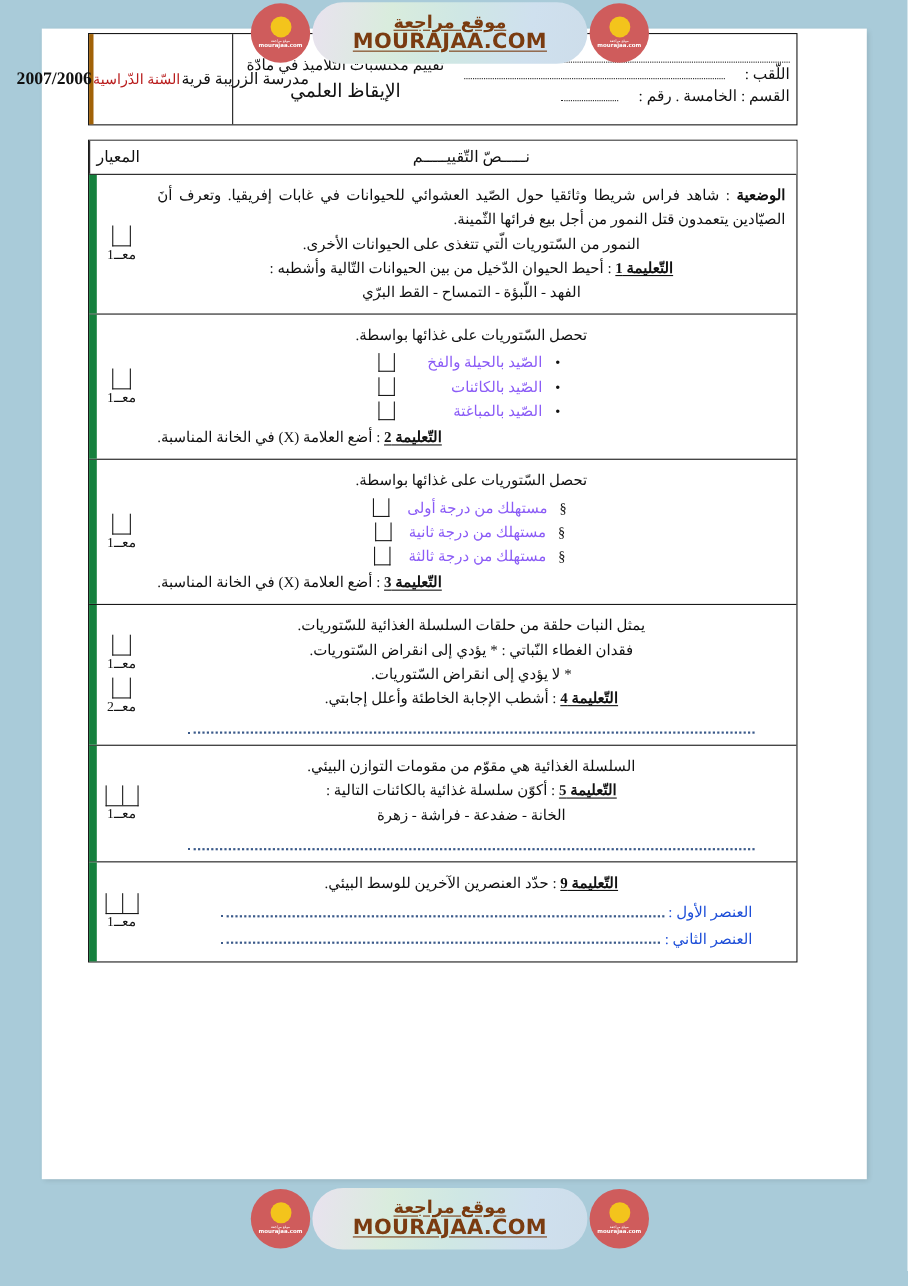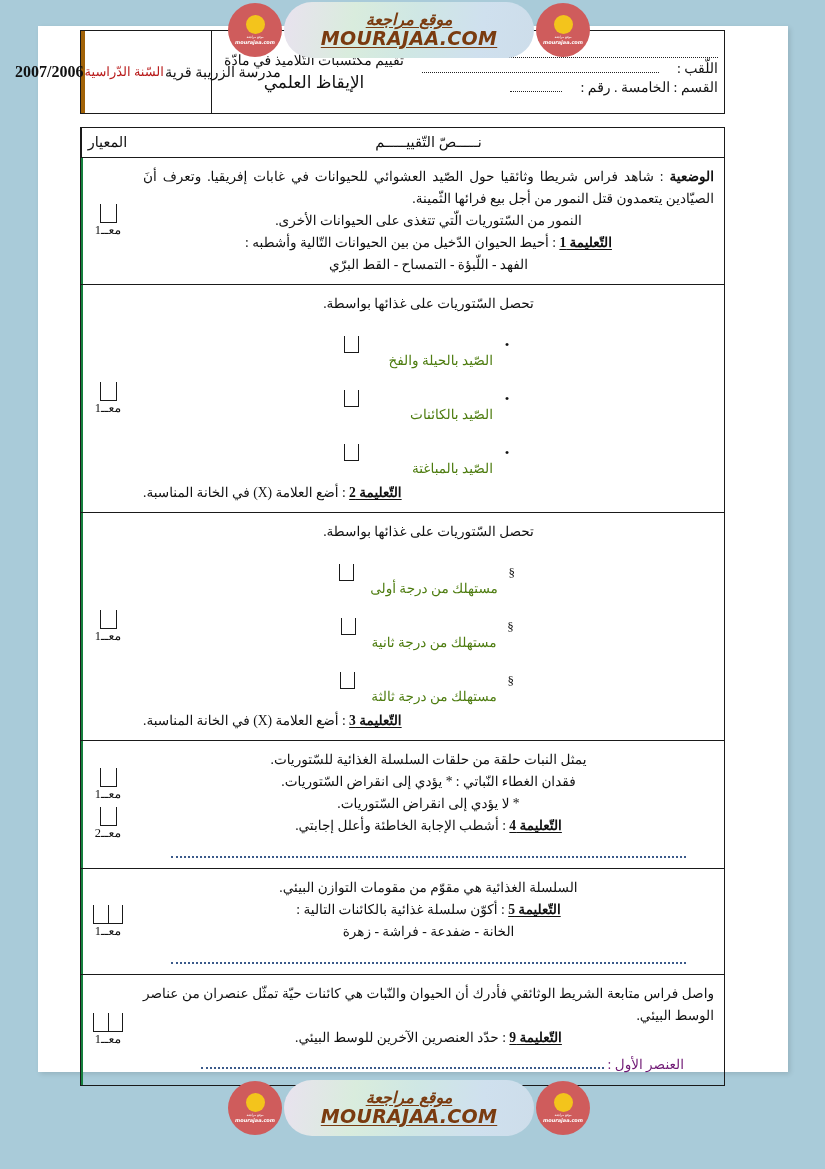--- a/index.html
+++ b/index.html
@@ -27,21 +27,20 @@
   }
 
   
   .watermark {
     position: absolute;
     left: 228px;
     width: 362px;
     height: 60px;
     z-index: 40;
     pointer-events: none;
-    font-style: italic;
   }
   .watermark.top { top: 0px; }
   .watermark.bottom { top: 1078px; }
 
   .wm-pill {
     position: absolute;
     left: 56px;
     top: 2px;
     width: 250px;
     height: 56px;
@@ -207,21 +206,21 @@
     border-bottom: 1px solid #1a1a1a;
     box-sizing: border-box;
   }
   .row:last-child { border-bottom: none; }
 
   .col-crit {
     box-sizing: border-box;
     width: 52px;
     flex: 0 0 52px;
     border-right: 0;
-    border-left: 2px solid #15803d;
+    border-left: 7px solid #15803d;
     display: flex;
     flex-direction: column;
     align-items: center;
     justify-content: center;
     gap: 1px;
     padding: 4px 2px;
   }
   .col-body {
     box-sizing: border-box;
     flex: 1 1 auto;
@@ -308,24 +307,23 @@
   }
   .opt .marker {
     font-size: 13px;
     color: #111;
     width: 12px;
     text-align: center;
     flex: 0 0 12px;
   }
   .opt .otext {
     font-size: 13.6px;
-    color: #4d7c0f;
+    color: #8b5cf6;
     min-width: 118px;
     text-align: right;
-    margin-top: 32px;
   }
   .opt .obox {
     width: 15px;
     height: 17px;
     border: 1.3px solid #1a1a1a;
     border-top: none;
     box-sizing: border-box;
     flex: 0 0 15px;
     margin-right: 8px;
   }
@@ -337,21 +335,21 @@
     margin: 9px 28px 2px 28px;
   }
   .inline-answer {
     display: flex;
     flex-direction: row;
     align-items: baseline;
     direction: rtl;
     gap: 4px;
     margin: 7px 30px 4px 58px;
     font-size: 13.6px;
-    color: #701a75;
+    color: #1d4ed8;
   }
   .inline-answer .ia-lbl { flex: 0 0 auto; white-space: nowrap; }
   .inline-answer .ia-dots {
     flex: 1 1 auto;
     border-bottom: 2px dotted #3b5a8a;
     height: 9px;
   }
 </style>
 </head>
 <body>
@@ -511,24 +509,27 @@
         </div>
         <div class="col-crit">
           <div class="crit-marker">
             <div class="crit-box dbl"></div>
             <div class="crit-label">معــ1</div>
           </div>
         </div>
       </div>
       <div class="row">
         <div class="col-body">
-          <div class="ln justify">واصل فراس متابعة الشريط الوثائقي فأدرك أن الحيوان والنّبات هي كائنات حيّة تمثّل عنصران من عناصر الوسط البيئي.</div>
           <div class="ln center"><span class="bold ul">التّعليمة 9</span><span> : حدّد العنصرين الآخرين للوسط البيئي.</span></div>
           <div class="inline-answer">
             <span class="ia-lbl">العنصر الأول :</span>
+            <span class="ia-dots"></span>
+          </div>
+          <div class="inline-answer">
+            <span class="ia-lbl">العنصر الثاني :</span>
             <span class="ia-dots"></span>
           </div>
         </div>
         <div class="col-crit">
           <div class="crit-marker">
             <div class="crit-box dbl"></div>
             <div class="crit-label">معــ1</div>
           </div>
         </div>
       </div>

